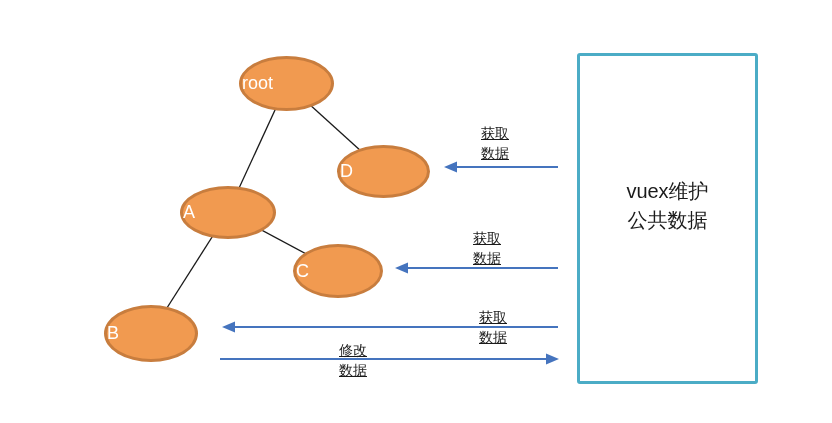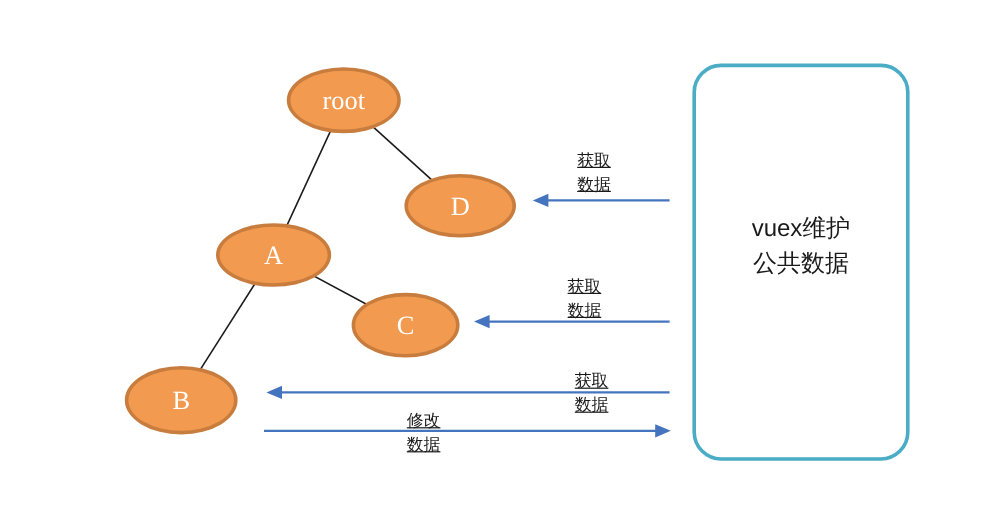--- a/index.html
+++ b/index.html
@@ -36,24 +36,22 @@
   }
   .node {
     position: absolute;
     z-index: 2;
     border-radius: 50%;
     background: var(--node-fill, #F19A50);
     border: 3px solid var(--node-stroke, #C87D3E);
     box-sizing: border-box;
     display: flex;
     align-items: center;
-    justify-content: center;
     color: var(--node-text, #ffffff);
-    font-size: 22px;
-    font-family: Liberation Serif, serif;
+    font-size: 18px;
   }
   .node-root { left: 239px; top: 56px;  width: 95px; height: 55px; }
   .node-d    { left: 337px; top: 145px; width: 93px; height: 53px; }
   .node-a    { left: 180px; top: 186px; width: 96px; height: 53px; }
   .node-c    { left: 293px; top: 244px; width: 90px; height: 54px; }
   .node-b    { left: 104px; top: 305px; width: 94px; height: 57px; }
   .arrow-label {
     position: absolute;
     z-index: 3;
     width: 80px;
@@ -67,21 +65,21 @@
   .label-get-c  { left: 447px; top: 228px; }
   .label-get-b  { left: 453px; top: 307px; }
   .label-modify { left: 313px; top: 340px; }
   .vuex-box {
     position: absolute;
     z-index: 2;
     left: 577px; top: 53px;
     width: 181px; height: 331px;
     box-sizing: border-box;
     border: 3px solid var(--box-border, #4BACC6);
-    border-radius: 24px;
+    border-radius: 3px;
     background: #ffffff;
     display: flex;
     flex-direction: column;
     align-items: center;
     justify-content: center;
     padding-bottom: 26px;
     color: var(--label-text, #1a1a1a);
     font-size: 20px;
     line-height: 29px;
   }

